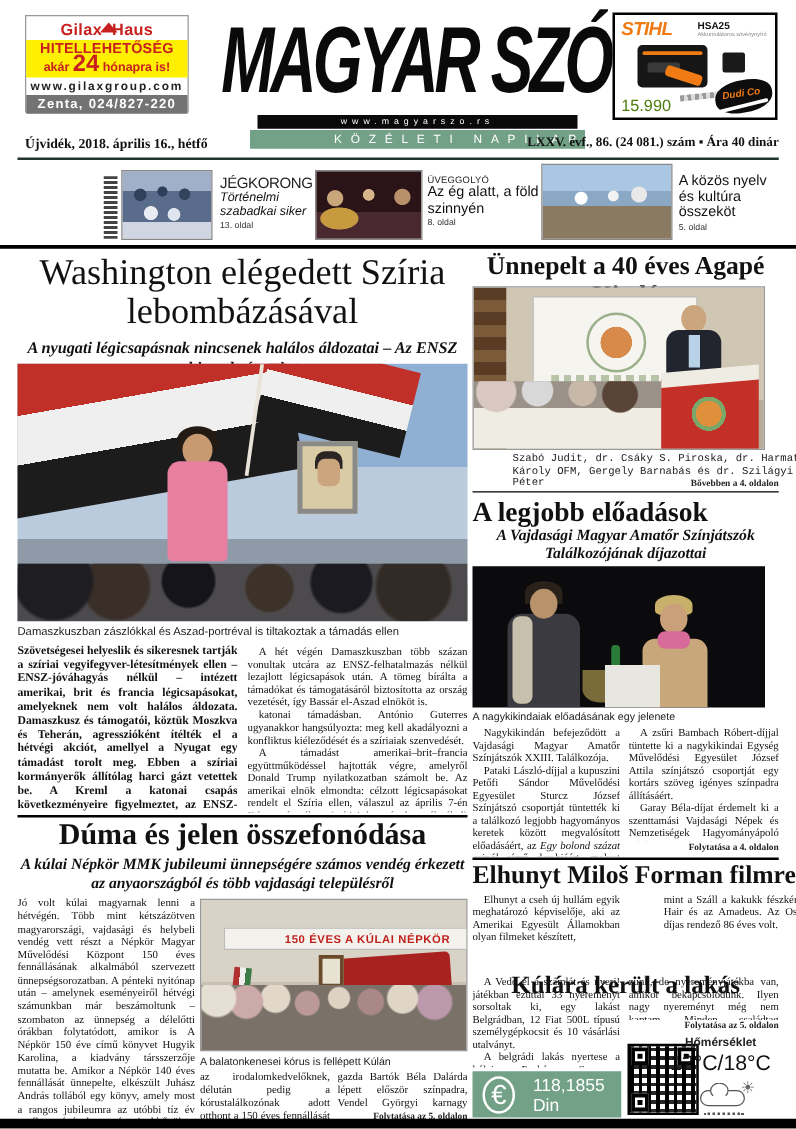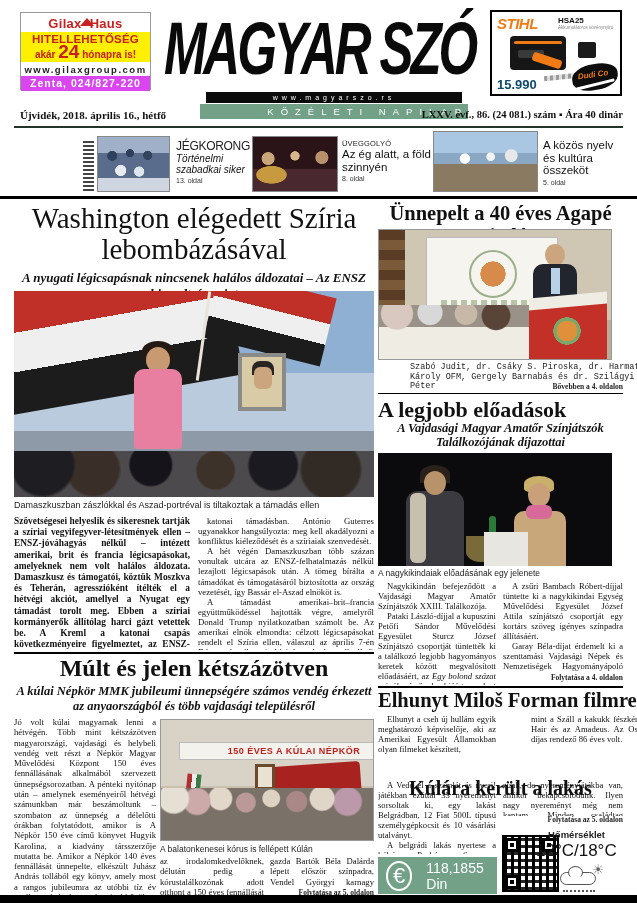--- a/index.html
+++ b/index.html
@@ -10,38 +10,38 @@
 
   
   .ad-gilax { left:20px; top:12px; width:131px; height:78px; border:1px solid #999; background:#fff; text-align:center; }
   .gilax-logo { font-family:"Liberation Sans",sans-serif; font-weight:bold; color:#c8201e; font-size:13px; padding-top:3px; letter-spacing:.3px; }
   .gilax-roof { display:inline-block; width:0; height:0; border-left:7px solid transparent; border-right:7px solid transparent; border-bottom:8px solid #c8201e; vertical-align:middle; margin:0 -4px 6px -2px; }
   .gilax-yellow { background:#ffef00; color:#c8201e; font-family:"Liberation Sans",sans-serif; font-weight:bold; padding:1px 0 2px; }
   .gilax-line1 { font-size:11.5px; letter-spacing:.2px; }
   .gilax-line2 { font-size:10px; }
   .gilax-line2 b { font-size:19px; line-height:14px; }
   .gilax-url { font-family:"Liberation Sans",sans-serif; font-weight:bold; font-size:9.5px; letter-spacing:1.5px; padding:2px 0 1px; color:#222; }
-  .gilax-blue { background:#d946ef; color:#fff; font-family:"Liberation Sans",sans-serif; font-weight:bold; font-size:10.5px; letter-spacing:1px; padding:1px 0 2px; }
-
-  .mast-logo { left:196px; top:4px; width:276px; height:88px; display:flex; align-items:center; justify-content:flex-end; }
+  .gilax-blue { background:#737373; color:#fff; font-family:"Liberation Sans",sans-serif; font-weight:bold; font-size:10.5px; letter-spacing:1px; padding:1px 0 2px; }
+
+  .mast-logo { left:180px; top:4px; width:276px; height:88px; display:flex; align-items:center; justify-content:flex-start; }
   .mast-logo span { font-family:"Liberation Sans",sans-serif; font-weight:bold; font-style:italic; font-size:50px; letter-spacing:-3px; color:#0a0a0a; text-transform:uppercase; transform:scale(1.02,1.5); white-space:nowrap; }
   .mast-www { left:206px; top:92px; width:256px; height:11px; background:#0a0a0a; color:#fff; font-family:"Liberation Sans",sans-serif; font-size:7px; letter-spacing:4px; text-align:center; line-height:11px; }
   .mast-band { left:200px; top:104px; width:268px; height:15px; background:#72a187; color:#fff; font-family:"Liberation Sans",sans-serif; font-size:9.5px; letter-spacing:7px; text-align:right; line-height:15px; white-space:nowrap; }
 
   .ad-stihl { left:490px; top:10px; width:132px; height:86px; border:2px solid #000; background:#fff; }
   .stihl-brand { position:absolute; left:5px; top:3px; font-family:"Liberation Sans",sans-serif; font-weight:bold; font-style:italic; font-size:15px; color:#f07a13; letter-spacing:-.5px; }
   .stihl-model { position:absolute; left:66px; top:4px; font-family:"Liberation Sans",sans-serif; font-weight:bold; font-size:8px; color:#111; }
   .stihl-sub { position:absolute; left:66px; top:13px; font-family:"Liberation Sans",sans-serif; font-size:4.5px; color:#888; width:60px; }
   .stihl-pouch { position:absolute; left:18px; top:24px; width:56px; height:34px; background:#161616; border-radius:4px; }
   .stihl-pouch::after { content:""; position:absolute; left:4px; top:5px; right:4px; height:3px; background:#f07a13; border-radius:2px; }
   .stihl-pouch::before { content:""; position:absolute; left:8px; top:14px; width:26px; height:8px; background:#3a3a3a; border-radius:2px; }
   .stihl-tool { position:absolute; left:40px; top:44px; width:30px; height:9px; background:#f07a13; border-radius:3px; transform:rotate(18deg); }
   .stihl-charger { position:absolute; left:86px; top:30px; width:18px; height:16px; background:#1a1a1a; border-radius:2px; }
   .stihl-blade { position:absolute; left:52px; top:62px; width:44px; height:5px; background:repeating-linear-gradient(90deg,#9a9a9a 0 3px,#dcdcdc 3px 6px); transform:rotate(-6deg); }
-  .stihl-price { position:absolute; left:5px; bottom:2px; font-family:"Liberation Sans",sans-serif; font-weight:bold; font-size:13px; color:#0c4a6e; }
+  .stihl-price { position:absolute; left:5px; bottom:2px; font-family:"Liberation Sans",sans-serif; font-weight:normal; font-size:13px; color:#4d7c0f; }
   .dudi { position:absolute; right:2px; bottom:4px; width:46px; height:26px; background:#0d0d0d; border-radius:50% 40% 50% 40%; transform:rotate(-8deg); }
   .dudi span { position:absolute; left:6px; top:6px; font-family:"Liberation Sans",sans-serif; font-weight:bold; font-style:italic; font-size:8px; color:#f07a13; white-space:nowrap; }
   .dudi::after { content:""; position:absolute; left:2px; bottom:4px; width:40px; height:3px; background:#fff; border-radius:2px; transform:rotate(-6deg); }
 
   .dateline { left:20px; top:109px; font-weight:bold; font-size:11px; }
   .issueline { right:14px; top:109px; font-weight:bold; font-size:10.5px; }
   .header-rule { left:14px; top:126px; width:609px; height:2px; background:#23352a; }
 
   
   .barcode { left:83px; top:141px; width:11px; height:50px; background:repeating-linear-gradient(180deg,#444 0 2px,#fff 2px 4px); }
@@ -279,28 +279,28 @@
     <div class="girl">
         <div class="hair"></div>
         <div class="head"></div>
         <div class="body"></div>
       </div>
     <div class="crowd"></div>
   </div>
   <div class="abs lead-caption">Damaszkuszban zászlókkal és Aszad-portréval is tiltakoztak a támadás ellen</div>
   <div class="abs lead-col1">Szövetségesei helyeslik és sikeresnek tartják a szíriai vegyifegyver-létesítmények ellen – ENSZ-jóváhagyás nélkül – intézett amerikai, brit és francia légicsapásokat, amelyeknek nem volt halálos áldozata. Damaszkusz és támogatói, köztük Moszkva és Teherán, agresszióként ítélték el a hétvégi akciót, amellyel a Nyugat egy támadást torolt meg. Ebben a szíriai kormányerők állítólag harci gázt vetettek be. A Kreml a katonai csapás következményeire figyelmeztet, az ENSZ-főtitkár pedig önmérsékletre int.</div>
   <div class="abs lead-col2">
+    <p>A hét végén Damaszkuszban több százan vonultak utcára az ENSZ-felhatalmazás nélkül lezajlott légicsapások után. A tömeg bírálta a támadókat és támogatásáról biztosította az ország vezetését, így Bassár el-Aszad elnököt is.</p>
     <p>katonai támadásban. António Guterres ugyanakkor hangsúlyozta: meg kell akadályozni a konfliktus kiéleződését és a szíriaiak szenvedését.</p>
-    <p>A hét végén Damaszkuszban több százan vonultak utcára az ENSZ-felhatalmazás nélkül lezajlott légicsapások után. A tömeg bírálta a támadókat és támogatásáról biztosította az ország vezetését, így Bassár el-Aszad elnököt is.</p>
     <p>A támadást amerikai–brit–francia együttműködéssel hajtották végre, amelyről Donald Trump nyilatkozatban számolt be. Az amerikai elnök elmondta: célzott légicsapásokat rendelt el Szíria ellen, válaszul az április 7-én Dúma városában (szíriai kormánykatonák által) elkövetett vegyifegyver-támadásra. A települést akkor még a lázadók ellenőrizték, akik a hétvégén kivonultak onnan, miután az egész térség, vagyis Kelet-Góta a kormányerők kezére került.</p>
 
   </div>
 
   <div class="abs section-rule"></div>
-  <h2 class="abs nepkor-headline">Múlt és jelen kétszázötven</h2>
+  <h2 class="abs nepkor-headline">Dúma és jelen összefonódása</h2>
   <div class="abs nepkor-subhead">A kúlai Népkör MMK jubileumi ünnepségére számos vendég érkezett az anyaországból és több vajdasági településről</div>
   <div class="abs nepkor-col1">
     <p>Jó volt kúlai magyarnak lenni a hétvégén. Több mint kétszázötven magyarországi, vajdasági és helybeli vendég vett részt a Népkör Magyar Művelődési Központ 150 éves fennállásának alkalmából szervezett ünnepségsorozatban. A pénteki nyitónap után – amelynek eseményeiről hétvégi számunkban már beszámoltunk – szombaton az ünnepség a délelőtti órákban folytatódott, amikor is A Népkör 150 éve című könyvet Hugyik Karolina, a kiadvány társszerzője mutatta be. Amikor a Népkör 140 éves fennállását ünnepelte, elkészült Juhász András tollából egy könyv, amely most a rangos jubileumra az utóbbi tíz év tevékenységével, eseményeivel bővült.</p>
 
   </div>
   <div class="abs kula-photo">
     <div class="kula-banner">150 ÉVES A KÚLAI NÉPKÖR</div>
     <div class="kula-redflag"></div>
     <div class="kula-frame"></div>
     <div class="hunflag"></div>

